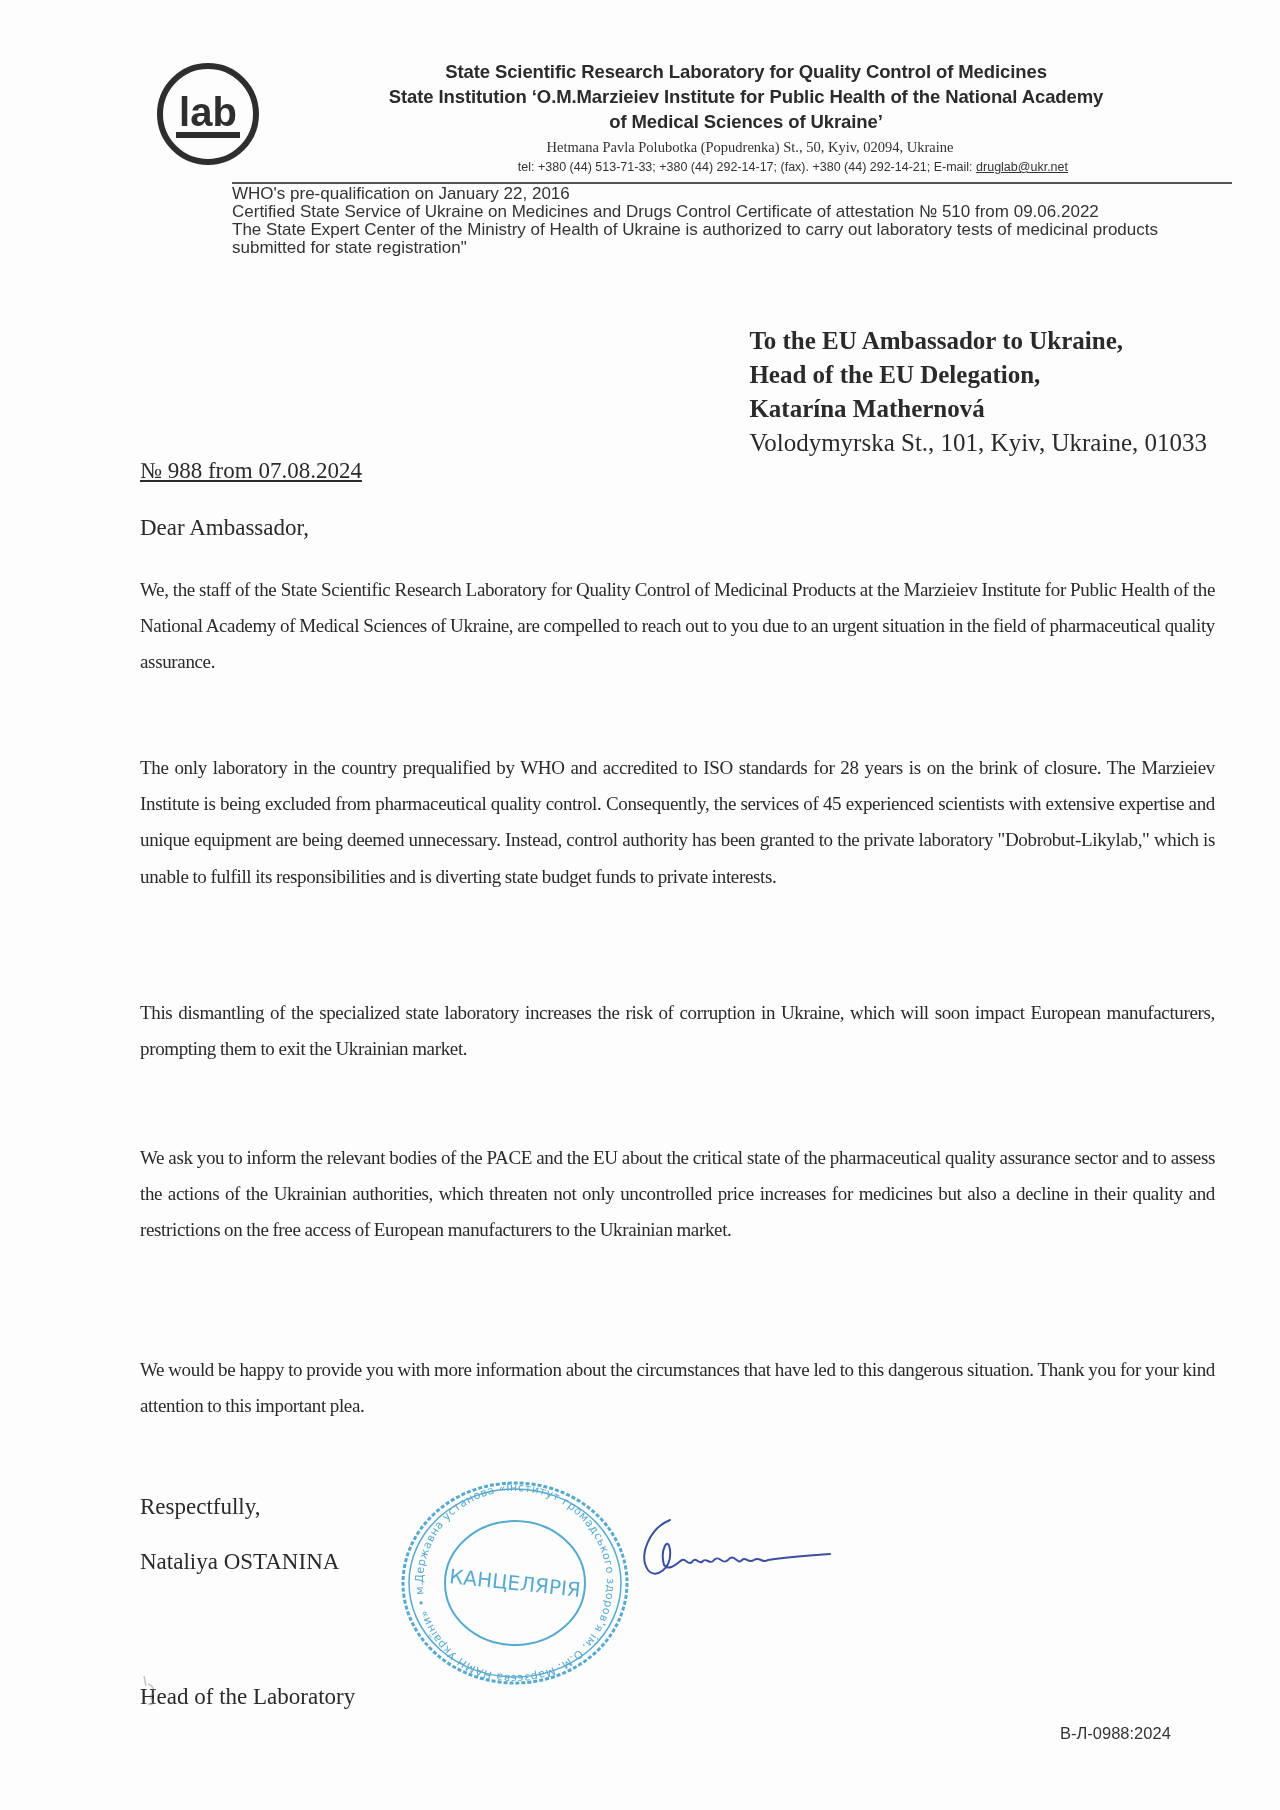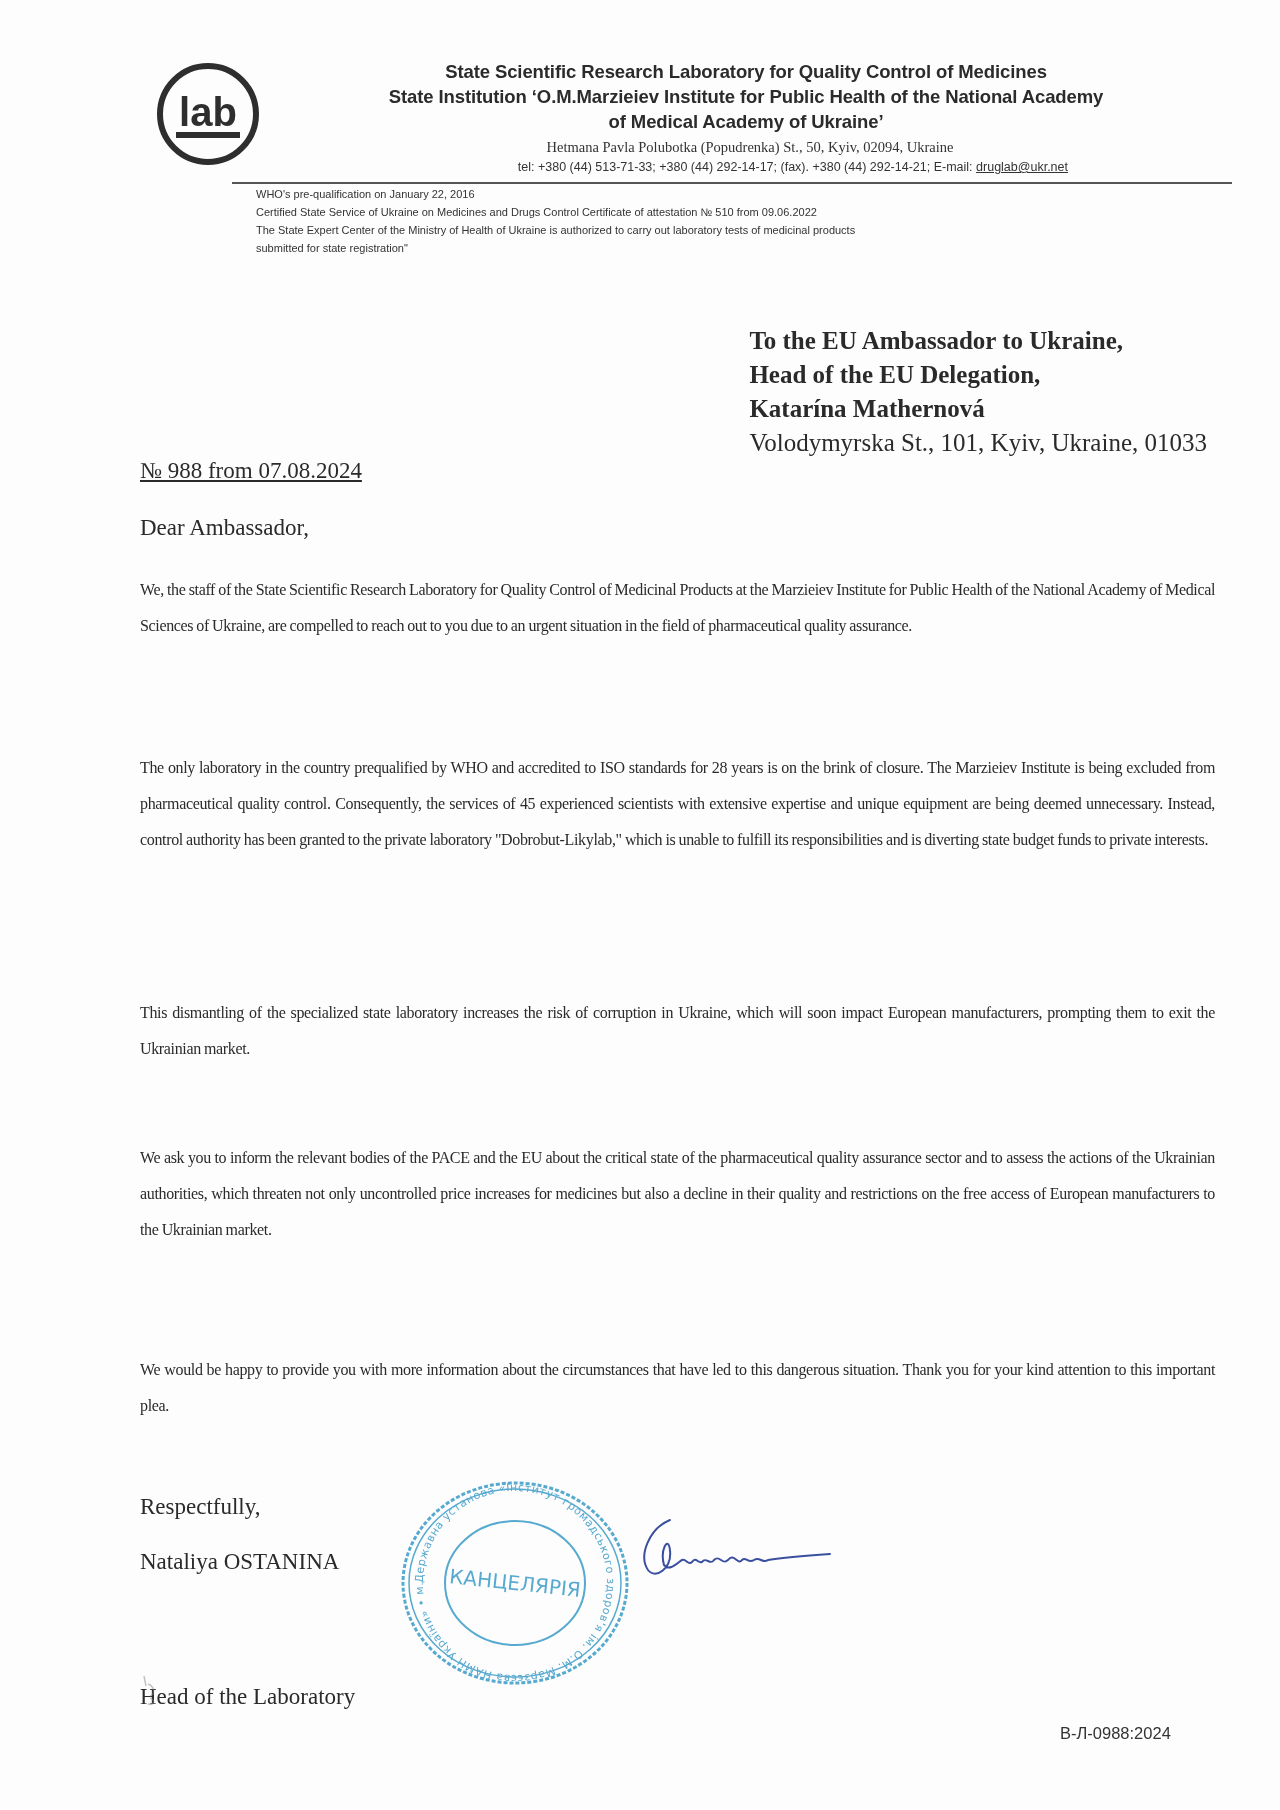--- a/index.html
+++ b/index.html
@@ -24,42 +24,42 @@
     font-family: "Liberation Serif", serif; font-size: 14.5px; color: #333;
   }
   .lh-contact {
     position: absolute; left: 248px; top: 160px; width: 820px; text-align: right;
     font-family: "Liberation Sans", sans-serif; font-size: 12.5px; color: #333;
   }
   .lh-contact .email { text-decoration: underline; }
   .lh-rule { position: absolute; left: 232px; top: 182px; width: 1000px; height: 2px; background: #555; }
   .lh-notes {
     position: absolute; left: 232px; top: 185px; width: 1000px;
-    font-family: "Liberation Sans", sans-serif; font-size: 11px; line-height: 18px; color: #333; margin-left: 24px;
+    font-family: "Liberation Sans", sans-serif; font-size: 17px; line-height: 18px; color: #333;
   }
 
   
   .recipient {
     position: absolute; right: 73px; top: 324px; text-align: left;
     font-family: "Liberation Serif", serif; font-size: 25px; line-height: 34px; color: #2a2a2a;
   }
   .recipient .b { font-weight: bold; }
 
   .ref {
     position: absolute; left: 140px; top: 458px;
     font-family: "Liberation Serif", serif; font-size: 23px; text-decoration: underline; color: #2a2a2a;
   }
   .salutation {
     position: absolute; left: 140px; top: 515px;
     font-family: "Liberation Serif", serif; font-size: 23px; color: #2a2a2a;
   }
 
   .para {
     position: absolute; left: 140px; width: 1075px;
-    font-family: "Liberation Serif", serif; font-size: 16px; line-height: 36.2px;
+    font-family: "Liberation Serif", serif; font-size: 19px; line-height: 36.2px;
     color: #2a2a2a; text-align: justify; letter-spacing: -0.35px; word-spacing: -0.5px;
   }
   .p1 { top: 572px; }
   .p2 { top: 750px; }
   .p3 { top: 995px; }
   .p4 { top: 1140px; }
   .p5 { top: 1352px; }
 
   .closing {
     position: absolute; left: 140px;
@@ -84,21 +84,21 @@
 <div class="page">
 
   <svg class="logo" viewBox="0 0 108 108">
     <circle cx="54" cy="54" r="48" fill="none" stroke="#2e2e2e" stroke-width="6"></circle>
     <text x="54" y="66" text-anchor="middle" font-family="Liberation Sans, sans-serif" font-weight="bold" font-size="40" fill="#2e2e2e">lab</text>
     <rect x="22" y="72" width="64" height="6" fill="#2e2e2e"></rect>
   </svg>
 
   <div class="lh-title lh-t1">State Scientific Research Laboratory for Quality Control of Medicines</div>
   <div class="lh-title lh-t2">State Institution ‘O.M.Marzieiev Institute for Public Health of the National Academy</div>
-  <div class="lh-title lh-t3">of Medical Academy of Ukraine’</div>
+  <div class="lh-title lh-t3">of Medical Sciences of Ukraine’</div>
   <div class="lh-addr">Hetmana Pavla Polubotka (Popudrenka) St., 50, Kyiv, 02094, Ukraine</div>
   <div class="lh-contact"><span>tel: +380 (44) 513-71-33; +380 (44) 292-14-17; (fax). +380 (44) 292-14-21; E-mail: </span><span class="email">druglab@ukr.net</span></div>
   <div class="lh-rule"></div>
   <div class="lh-notes">
     <div>WHO's pre-qualification on January 22, 2016</div>
     <div>Certified State Service of Ukraine on Medicines and Drugs Control Certificate of attestation № 510 from 09.06.2022</div>
     <div>The State Expert Center of the Ministry of Health of Ukraine is authorized to carry out laboratory tests of medicinal products</div>
     <div>submitted for state registration"</div>
   </div>
 

